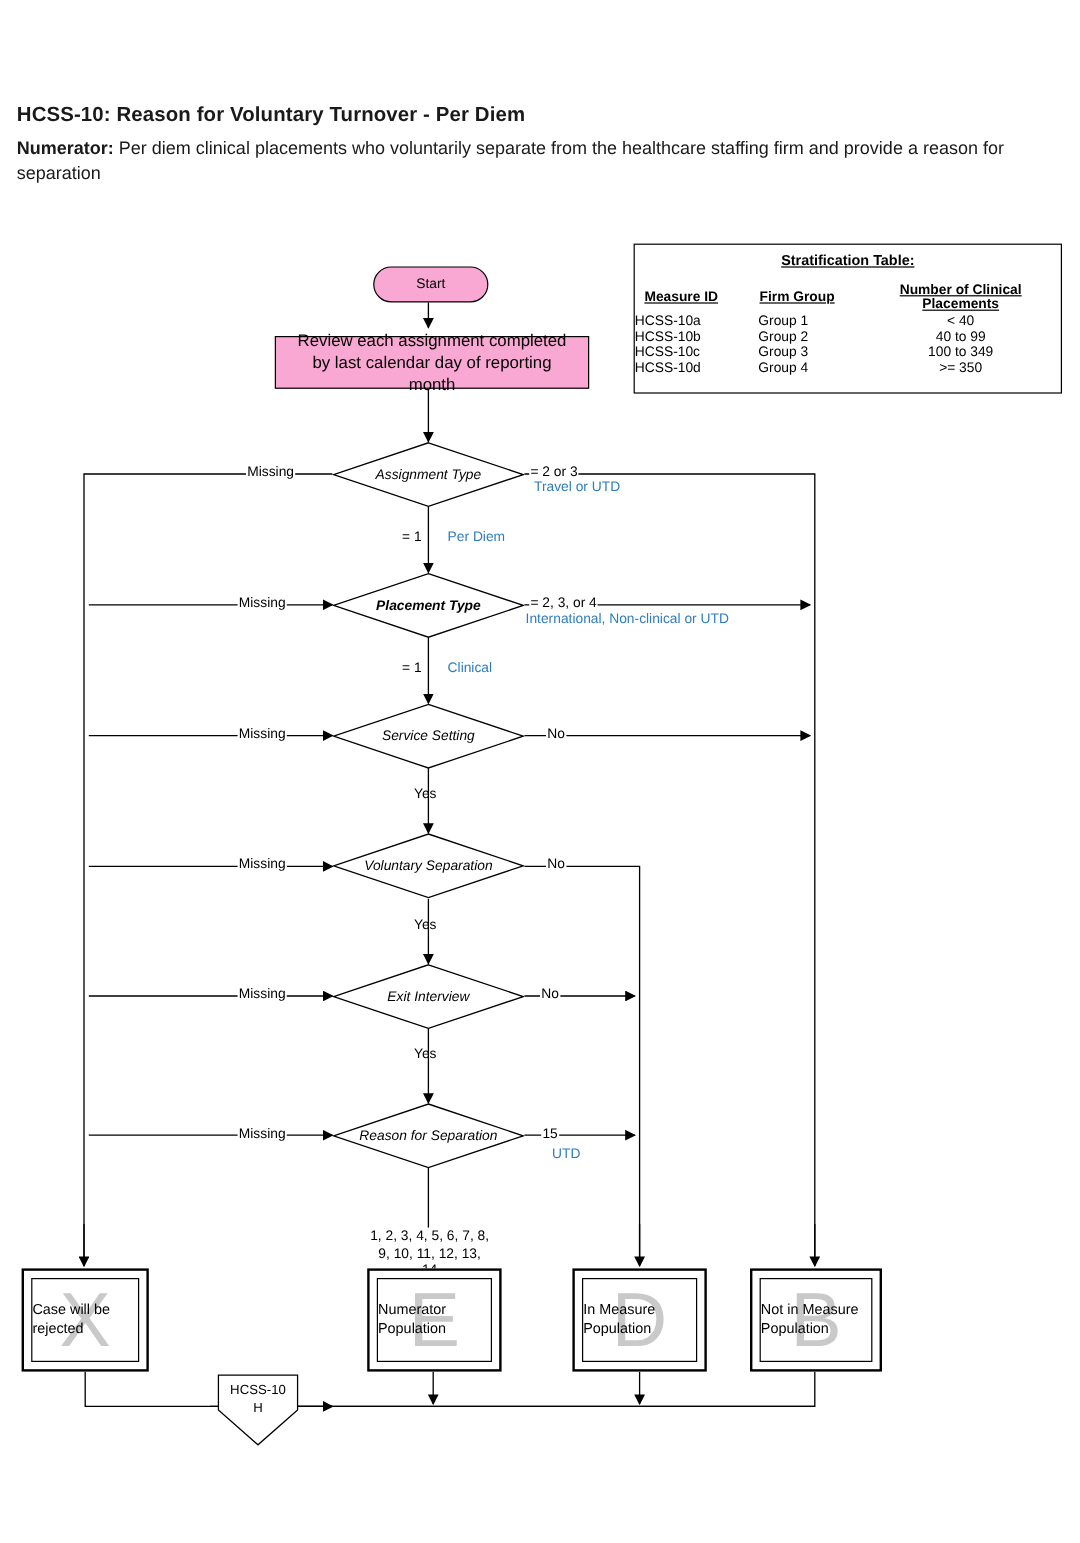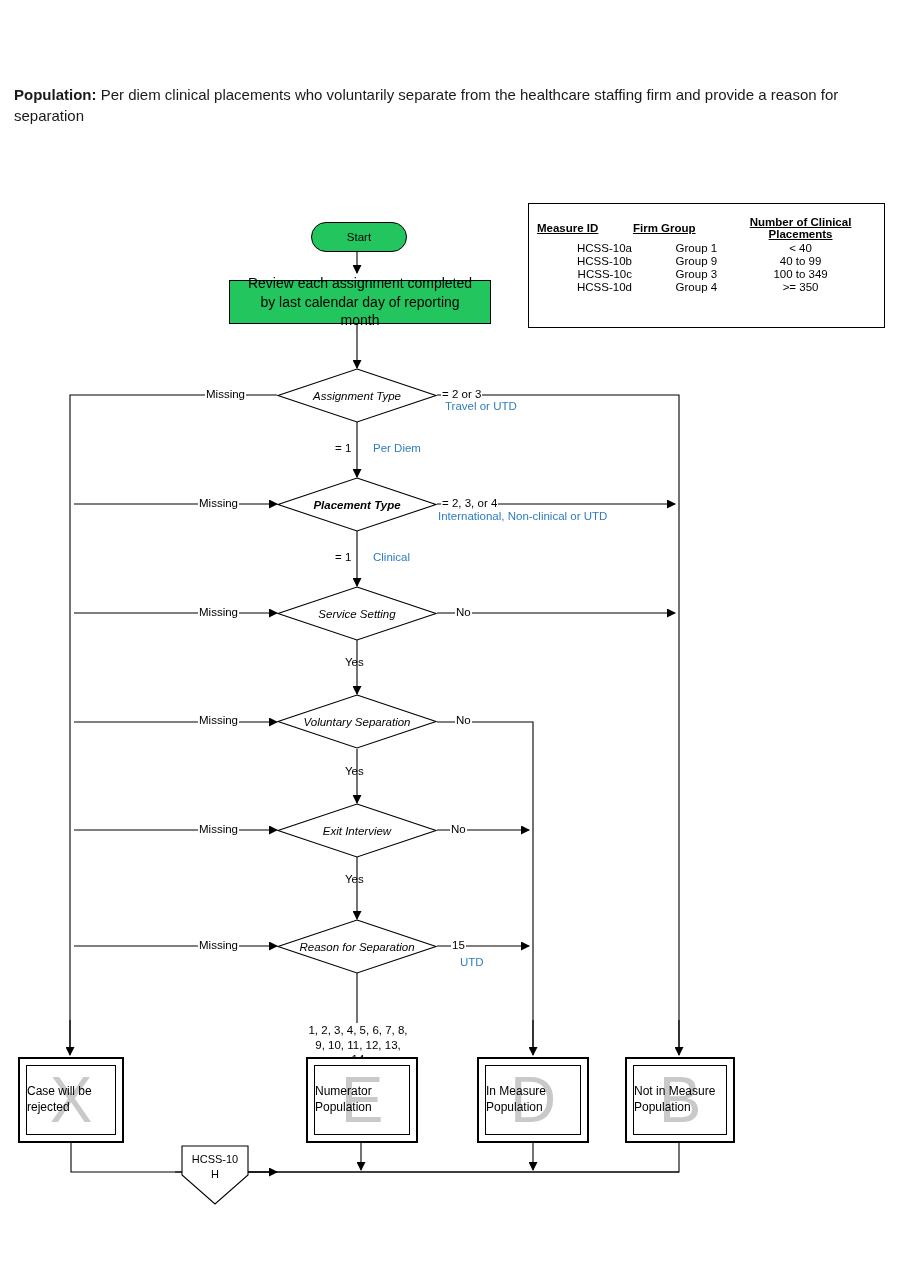--- a/index.html
+++ b/index.html
@@ -64,43 +64,43 @@
     font-size: 11.5px;
   }
   #strat-table th {
     font-weight: bold;
     text-decoration: underline;
     font-size: 11.5px;
     padding-bottom: 1px;
   }
   #strat-table th.c1, #strat-table td.c1 { width: 29%; text-align: left; padding-left: 8px;}
   #strat-table th.c1 { text-align: left; }
-  #strat-table td.c1 { text-align: right; padding-left: 0; }
-  #strat-table th.c2, #strat-table td.c2 { width: 24%; text-align: right; }
+  #strat-table td.c1 { text-align: left; padding-left: 0; }
+  #strat-table th.c2, #strat-table td.c2 { width: 24%; text-align: left; }
   #strat-table th.c2 { text-align: left; }
   #strat-table th.c3, #strat-table td.c3 { width: 47%; text-align: center; }
   #strat-table td { padding: 0.5px 0; }
 
   
   #wires {
     position: absolute;
     left: 0; top: 0;
     width: 900px; height: 1286px;
     pointer-events: none;
   }
 
   
   .node {
     position: absolute;
     box-sizing: border-box;
     display: flex;
     align-items: center;
     justify-content: center;
     text-align: center;
-    background: #22c55e;
+    background: #f9a8d4;
   }
   .oval {
     border: 1px solid #000;
     border-radius: 22px;
     font-size: 11.5px;
   }
   .process {
     border: 1px solid #000;
     font-size: 14px;
     line-height: 1.35;
@@ -187,43 +187,45 @@
     padding: 0 1px;
   }
   .elabel.blue { color: #2f7dc0; background: transparent; }
   .elabel.nb { background: transparent; }
   .elabel.multi { line-height: 1.28; text-align: center; white-space: normal; margin-top: 44px; }
 </style>
 </head>
 <body>
 
 <div id="header">
+  <div class="line title">HCSS-10:  Reason for Voluntary Turnover - Per Diem</div>
   <div class="line">
-    <span class="lbl">Population:</span><span> Per diem clinical placements who voluntarily separate from the healthcare staffing firm and provide a reason for separation</span>
+    <span class="lbl">Numerator:</span><span> Per diem clinical placements who voluntarily separate from the healthcare staffing firm and provide a reason for separation</span>
   </div>
 </div>
 
 <div id="strat-table">
+  <div class="st-title">Stratification Table:</div>
   <table>
     <thead>
       <tr>
         <th class="c1">Measure ID</th>
         <th class="c2">Firm Group</th>
         <th class="c3">Number of Clinical Placements</th>
       </tr>
     </thead>
     <tbody>
       <tr>
         <td class="c1">HCSS-10a</td>
         <td class="c2">Group 1</td>
         <td class="c3">&lt; 40</td>
       </tr>
       <tr>
         <td class="c1">HCSS-10b</td>
-        <td class="c2">Group 9</td>
+        <td class="c2">Group 2</td>
         <td class="c3">40 to 99</td>
       </tr>
       <tr>
         <td class="c1">HCSS-10c</td>
         <td class="c2">Group 3</td>
         <td class="c3">100 to 349</td>
       </tr>
       <tr>
         <td class="c1">HCSS-10d</td>
         <td class="c2">Group 4</td>

